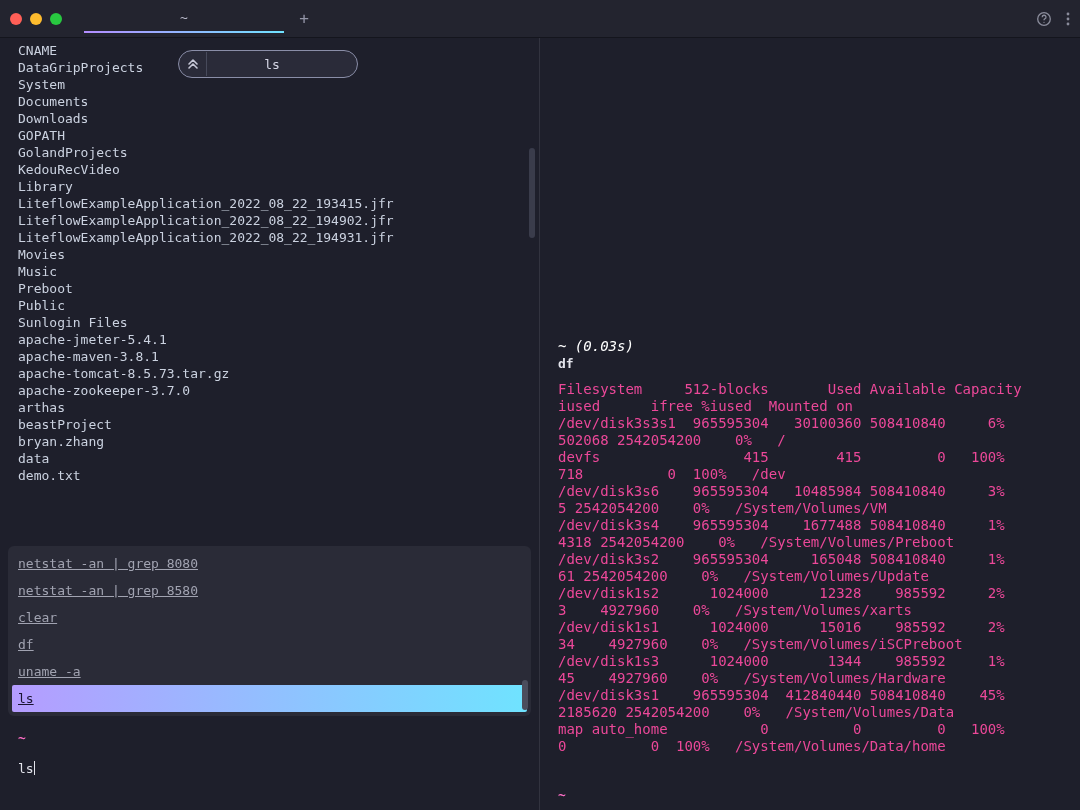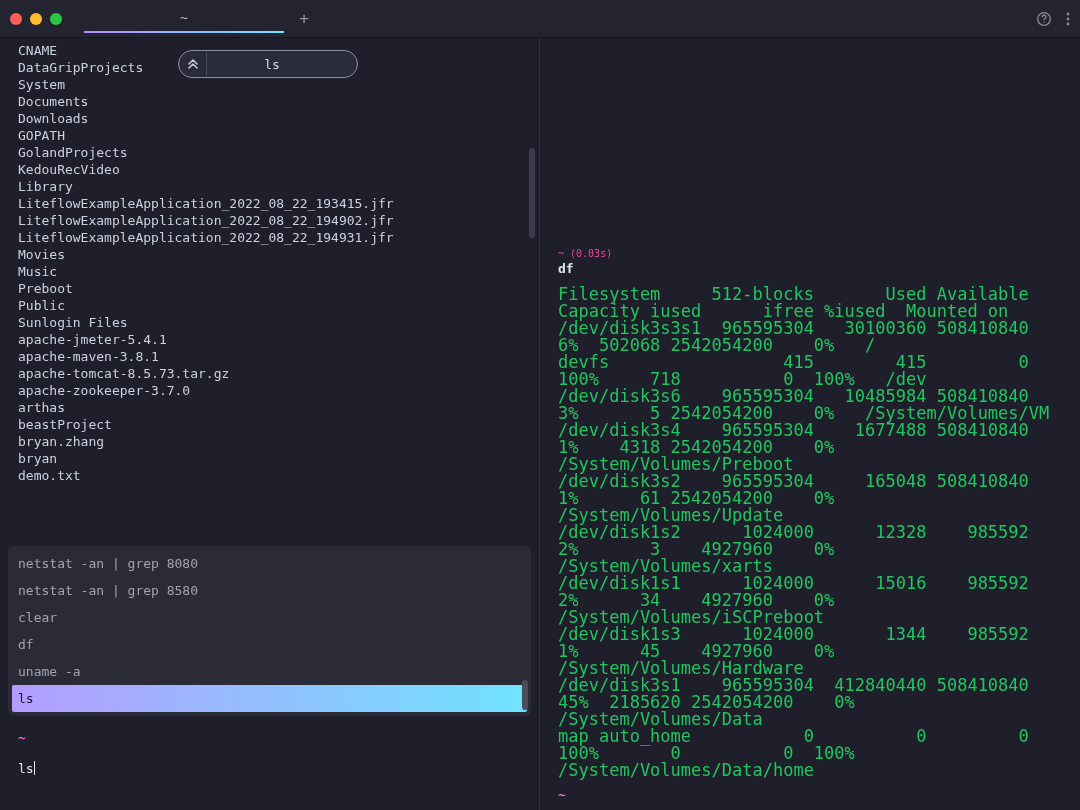--- a/index.html
+++ b/index.html
@@ -103,20 +103,21 @@
     margin: 0 8px 0 8px;
     background: #2a2b37;
     border-radius: 6px;
     padding: 4px 0;
     position: relative;
   }
   .history-row {
     padding: 6px 10px;
     color: #a1a3b1;
     font-size: 13px;
+    text-decoration: underline;
   }
   .history-row.selected {
     background: linear-gradient(90deg,#b59cff 0%,#6fe3ff 100%);
     color: #1a1432;
     border-radius: 2px;
     margin: 0 4px;
     padding: 6px 6px;
   }
   .history-scroll-thumb {
     position: absolute; right: 3px; bottom: 6px; width: 6px; height: 30px;
@@ -139,33 +140,34 @@
     width: 1px; height: 14px;
     background: #e2e3eb;
     vertical-align: -2px;
     animation: blink 1s step-end infinite;
   }
   @keyframes blink { 50% { opacity: 0; } }
   
   .right-spacer { height: 300px; }
   .right-header {
     padding: 0 18px 2px 18px;
-    color: #ec4899;
-    font-size: 10px;
+    color: #ffffff;
+    font-size: 14px;
+    font-style: italic;
   }
   .right-cmd {
     padding: 0 18px;
     color: #e3e4ec;
     font-weight: bold;
   }
   .right-output {
     padding: 10px 18px 0 18px;
-    color: #22c55e;
+    color: #ec4899;
     line-height: 17px;
-    font-size: 17px;
+    font-size: 14px;
     white-space: pre-wrap;
   }
   .right-prompt {
     padding: 8px 18px;
   }
 </style>
 </head>
 <body>
 
 <div class="titlebar">
@@ -230,21 +232,21 @@
         <div class="listing-line">Preboot</div>
         <div class="listing-line">Public</div>
         <div class="listing-line">Sunlogin Files</div>
         <div class="listing-line">apache-jmeter-5.4.1</div>
         <div class="listing-line">apache-maven-3.8.1</div>
         <div class="listing-line">apache-tomcat-8.5.73.tar.gz</div>
         <div class="listing-line">apache-zookeeper-3.7.0</div>
         <div class="listing-line">arthas</div>
         <div class="listing-line">beastProject</div>
         <div class="listing-line">bryan.zhang</div>
-        <div class="listing-line">bryan</div>
+        <div class="listing-line">data</div>
         <div class="listing-line">demo.txt</div>
         <div class="listing-scroll-thumb"></div>
     </div>
 
     <div class="history" id="history">
 
       <div class="history-row">netstat -an | grep 8080</div>
         <div class="history-row">netstat -an | grep 8580</div>
         <div class="history-row">clear</div>
         <div class="history-row">df</div>

